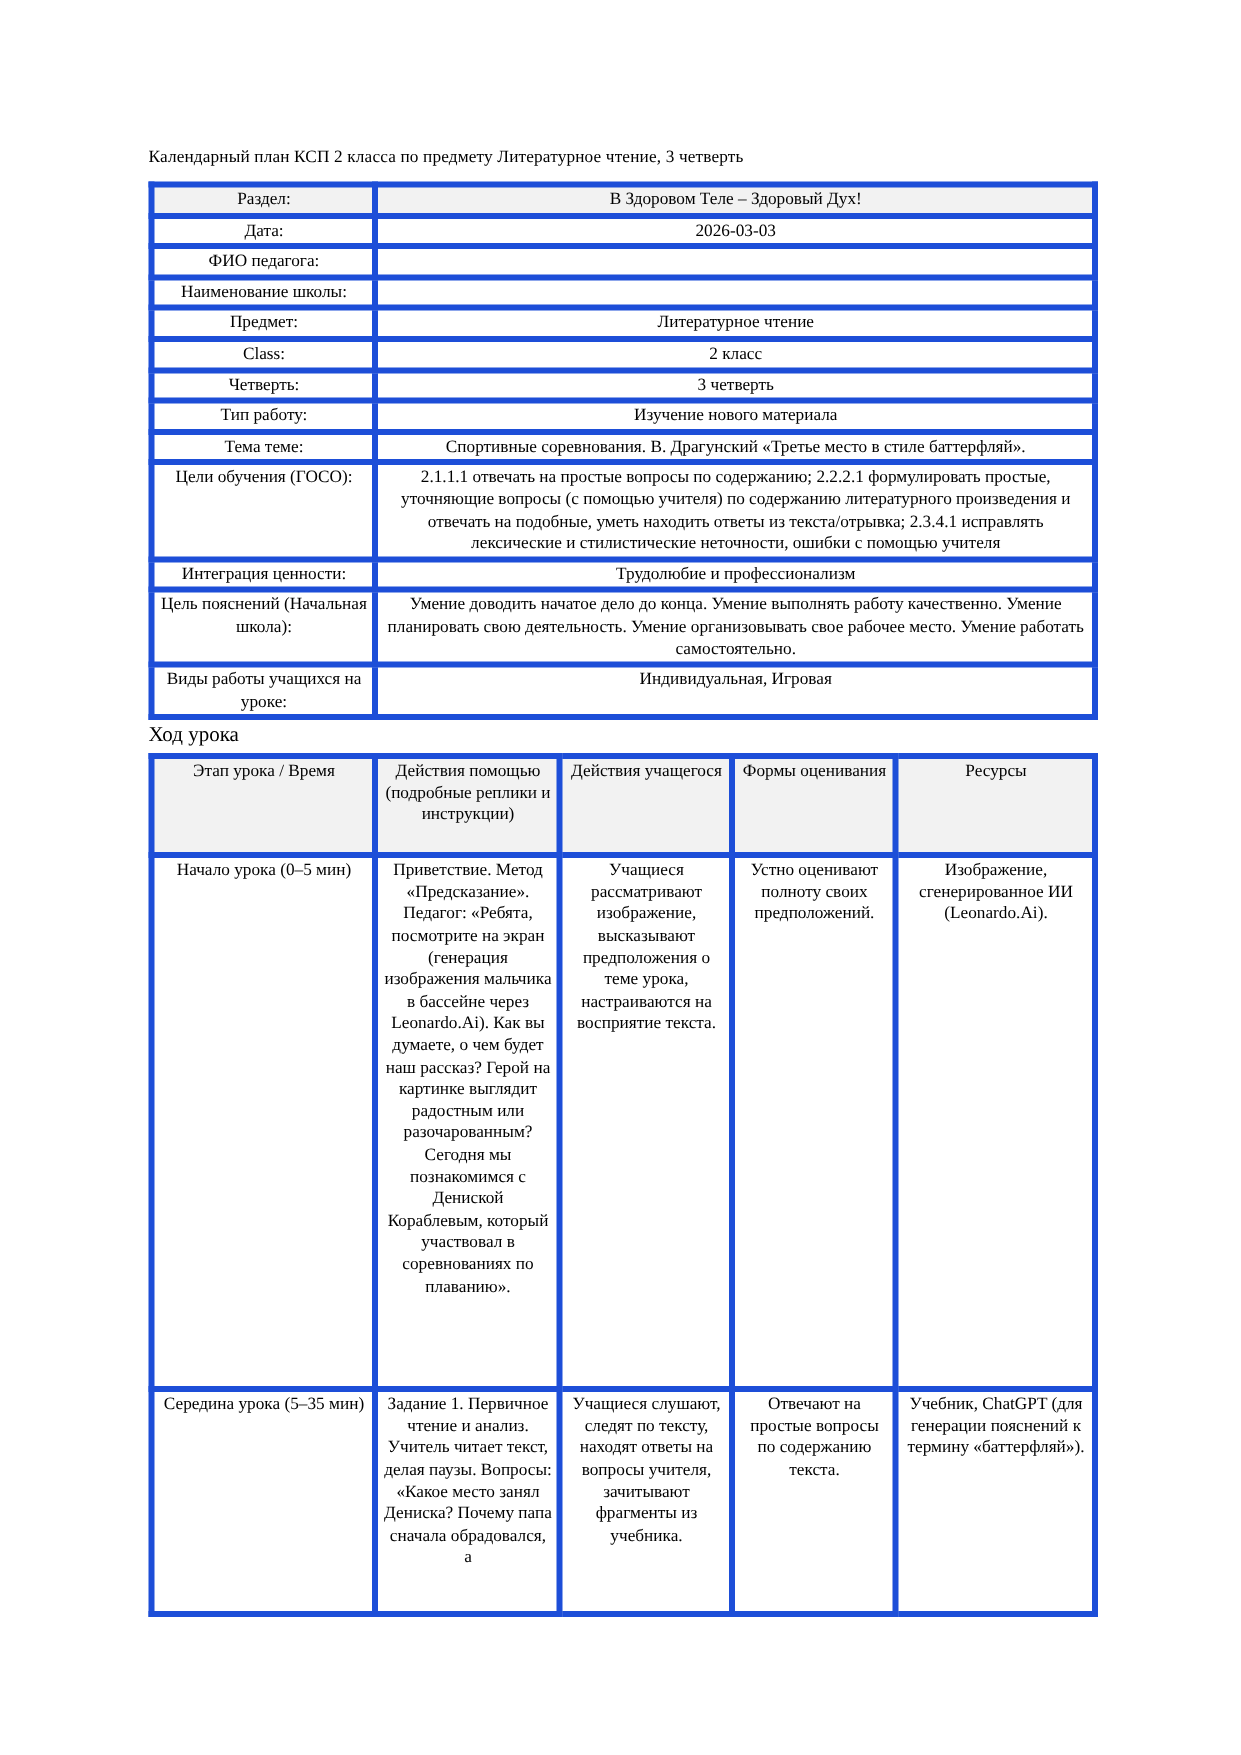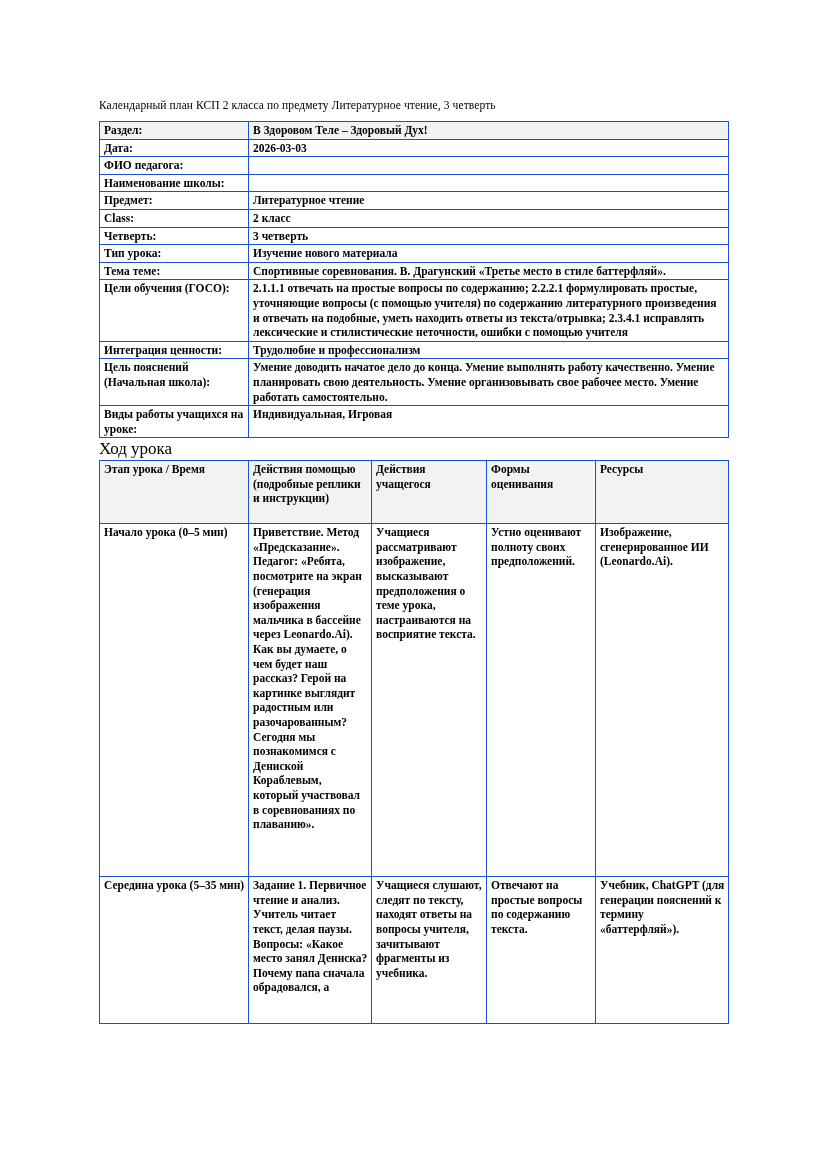--- a/index.html
+++ b/index.html
@@ -31,38 +31,38 @@
     width: 629px;
   }
   .doc-title {
     font-size: 11.5px;
     line-height: 15px;
     margin: 0 0 8px 0;
     font-weight: normal;
     letter-spacing: 0.1px;
   }
   .section-label {
-    font-size: 17px;
+    font-size: 14px;
     line-height: 15px;
     margin: 3px 0 4px 0;
   }
   table.doc-table {
     border-collapse: collapse;
     width: 629px;
     table-layout: fixed;
     font-size: 11.5px;
     line-height: 14.6px;
   }
   table.doc-table td,
   table.doc-table th {
-    border: 1px solid #1d4ed8;
+    border: 4px solid #1d4ed8;
     vertical-align: top;
     padding: 1px 3px 1px 4px;
-    font-weight: bold;
-    text-align: left;
+    font-weight: normal;
+    text-align: center;
     word-wrap: break-word;
     overflow-wrap: break-word;
     hyphens: none;
   }
   tr.shaded > td,
   tr.shaded > th {
     background: #f2f2f2;
   }
   
   .t1 col.c-label { width: 149px; }
@@ -115,21 +115,21 @@
           </tr>
           <tr>
             <td>Class:</td>
             <td>2 класс</td>
           </tr>
           <tr>
             <td>Четверть:</td>
             <td>3 четверть</td>
           </tr>
           <tr>
-            <td>Тип урока:</td>
+            <td>Тип работу:</td>
             <td>Изучение нового материала</td>
           </tr>
           <tr>
             <td>Тема теме:</td>
             <td>Спортивные соревнования. В. Драгунский «Третье место в стиле баттерфляй».</td>
           </tr>
           <tr>
             <td>Цели обучения (ГОСО):</td>
             <td>2.1.1.1 отвечать на простые вопросы по содержанию; 2.2.2.1 формулировать простые, уточняющие вопросы (с помощью учителя) по содержанию литературного произведения и отвечать на подобные, уметь находить ответы из текста/отрывка; 2.3.4.1 исправлять лексические и стилистические неточности, ошибки с помощью учителя</td>
           </tr>

